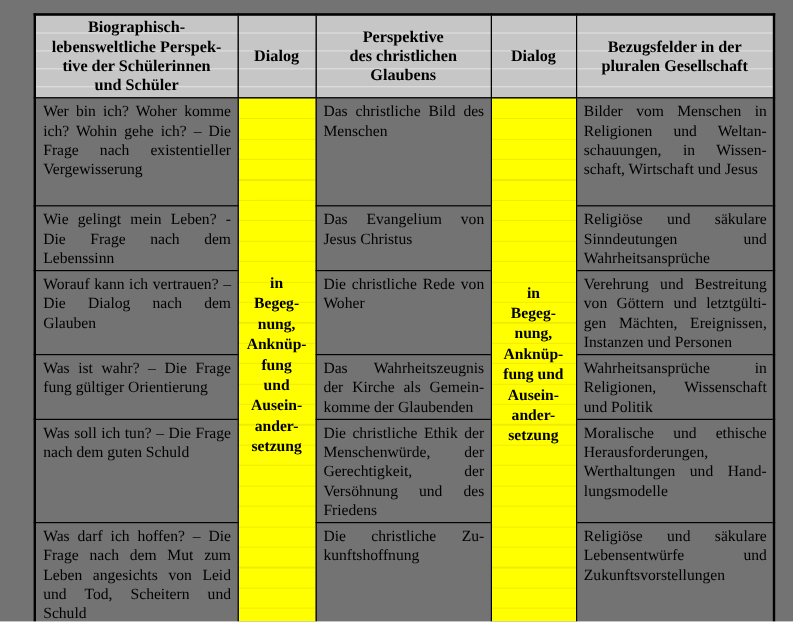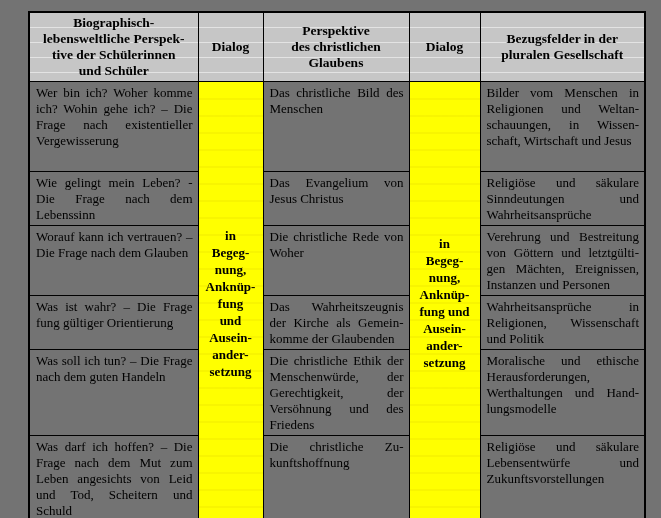--- a/index.html
+++ b/index.html
@@ -111,31 +111,31 @@
 ander-
 setzung</td>
       <td class="q">Bilder vom Menschen in Religionen und Weltan­schauungen, in Wissen­schaft, Wirtschaft und Jesus</td>
     </tr>
     <tr style="height:52px">
       <td class="q">Wie gelingt mein Leben? - Die Frage nach dem Lebenssinn</td>
       <td class="q">Das Evangelium von Jesus Christus</td>
       <td class="q">Religiöse und säkulare Sinndeutungen und Wahrheitsansprüche</td>
     </tr>
     <tr style="height:63px">
-      <td class="q">Worauf kann ich vertrauen? – Die Frage nach dem Glauben</td>
+      <td class="q">Worauf kann ich vertrauen? – Die Dialog nach dem Glauben</td>
       <td class="q">Die christliche Rede von Woher</td>
       <td class="q">Verehrung und Bestreitung von Göttern und letztgülti­gen Mächten, Ereignissen, Instanzen und Personen</td>
     </tr>
     <tr style="height:54px">
       <td class="q">Was ist wahr? – Die Frage fung gültiger Orientierung</td>
       <td class="q">Das Wahrheitszeugnis der Kirche als Gemein­komme der Glaubenden</td>
       <td class="q">Wahrheitsansprüche in Religionen, Wissenschaft und Politik</td>
     </tr>
     <tr style="height:81px">
-      <td class="q">Was soll ich tun? – Die Frage nach dem guten Handeln</td>
+      <td class="q">Was soll ich tun? – Die Frage nach dem guten Schuld</td>
       <td class="q">Die christliche Ethik der Menschenwürde, der Gerechtigkeit, der Versöhnung und des Friedens</td>
       <td class="q">Moralische und ethische Herausforderungen, Werthaltungen und Hand­lungsmodelle</td>
     </tr>
     <tr style="height:90px">
       <td class="q">Was darf ich hoffen? – Die Frage nach dem Mut zum Leben angesichts von Leid und Tod, Scheitern und Schuld</td>
       <td class="q">Die christliche Zu­kunftshoffnung</td>
       <td class="q">Religiöse und säkulare Lebensentwürfe und Zukunftsvorstellungen</td>
     </tr>
   </tbody>
     </table>

